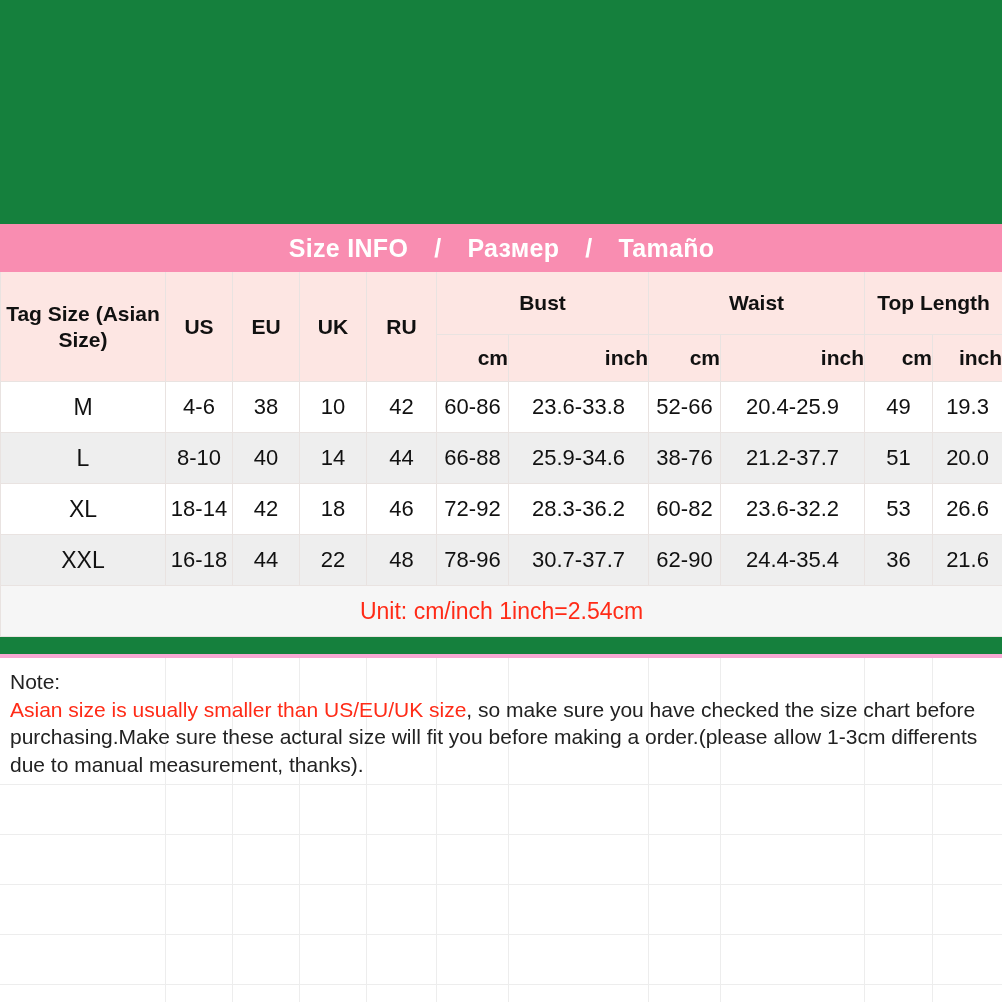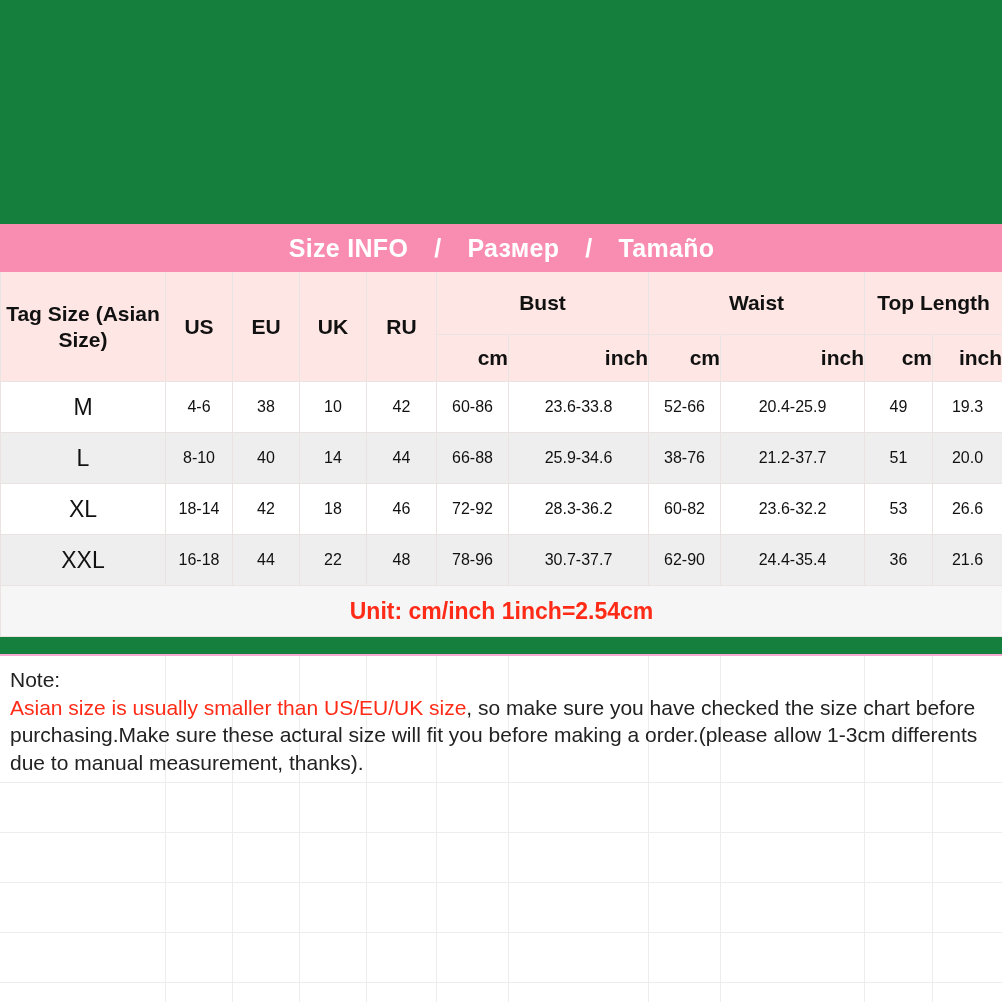--- a/index.html
+++ b/index.html
@@ -63,44 +63,44 @@
   tr.hdr1 td { height: 62px; }
   tr.hdr2 td { height: 46px; text-align: right; }
   td.tagsize {
     background: #fde6e3;
     font-size: 21px;
     line-height: 1.22;
     padding: 0 6px;
   }
   
   tr.data td {
-    font-size: 16px;
+    font-size: 22px;
     height: 50px;
     font-weight: normal;
   }
   tr.data.odd td { background: #ffffff; }
   tr.data.even td { background: #eeeeee; }
   tr.data td.sizecol { font-size: 23px; }
   
   tr.unit-row td {
     background: #f6f6f6;
     color: #ff2b17;
     font-size: 23px;
     height: 50px;
-    font-weight: bold;
+    font-weight: normal;
   }
   
   #note {
     position: absolute;
     left: 0;
     top: 654px;
     width: 1002px;
     height: 348px;
     background: #ffffff;
-    border-top: 2px solid #f9a8d4;
+    border-top: 4px solid #f9a8d4;
     box-sizing: border-box;
   }
   .note-grid {
     position: absolute;
     inset: 0;
     pointer-events: none;
   }
   .note-grid .vline {
     position: absolute;
     top: 0;

